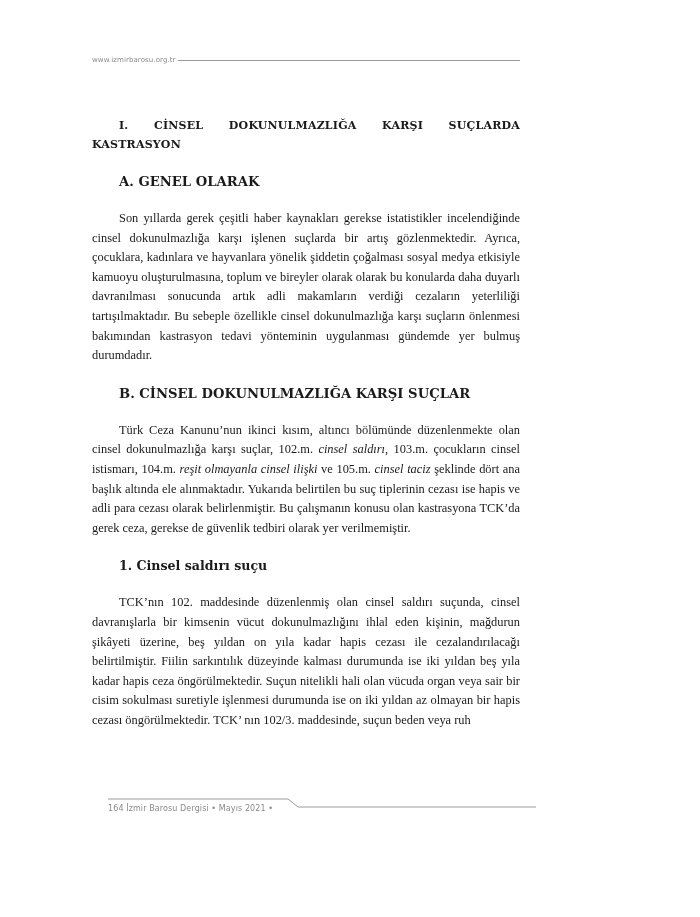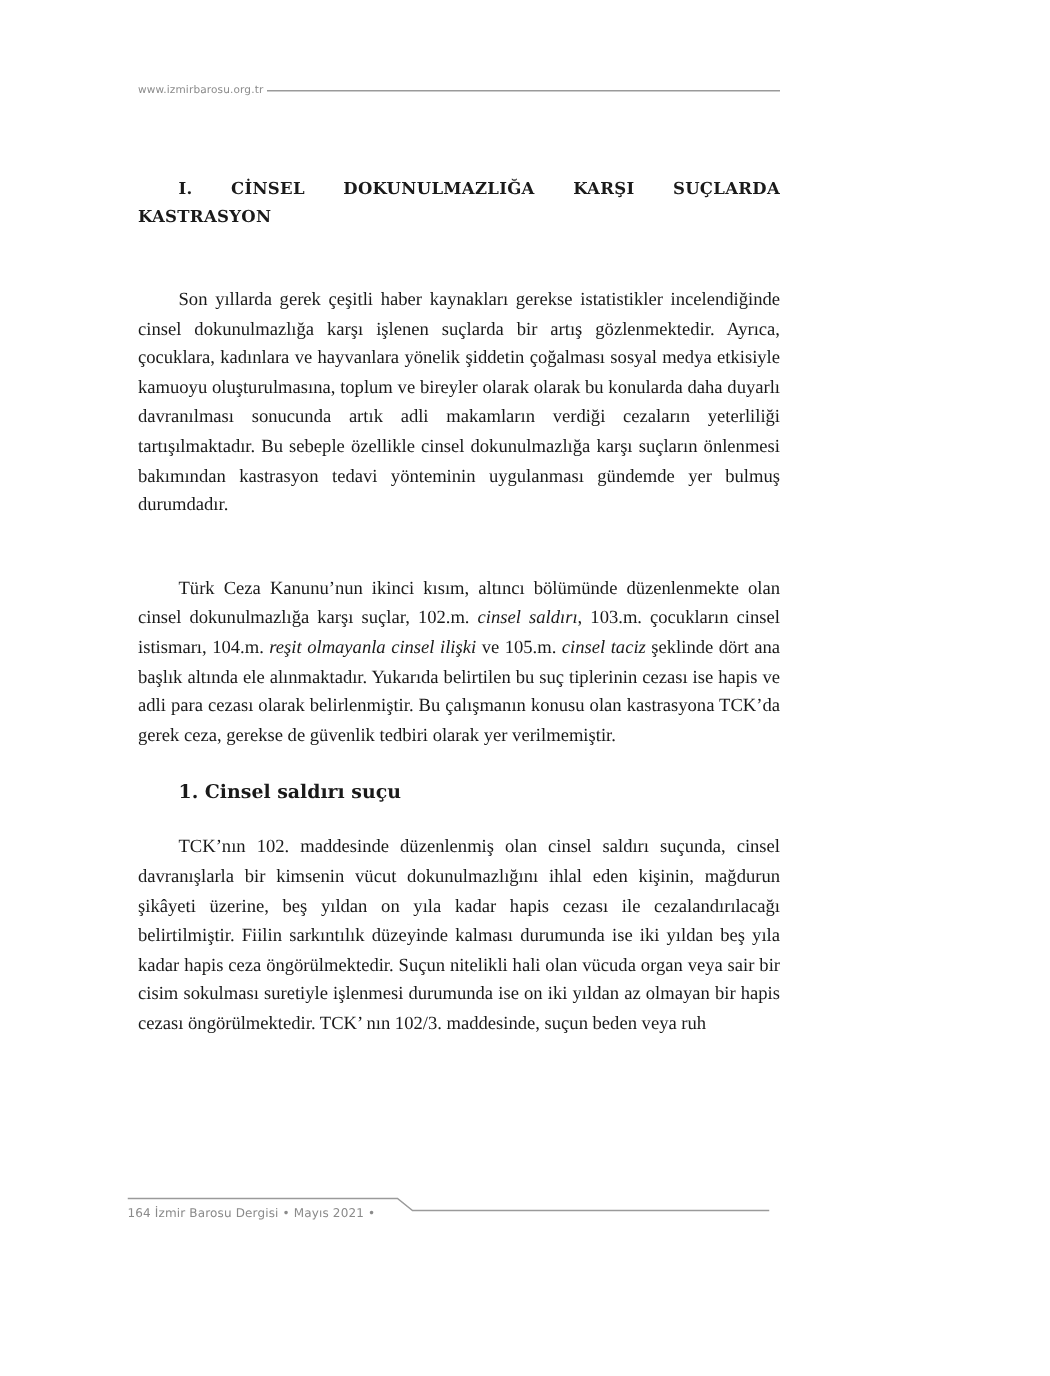--- a/index.html
+++ b/index.html
@@ -40,21 +40,21 @@
     .para {
       text-indent: 27px; text-align: justify; margin: 0;
       hyphens: manual;
       font-family: Liberation Serif, serif;
     }
     .para i { font-style: italic; }
 
     .sp-1 { height: 18px; }
 
     .footer {
-      position: absolute; left: 85px; top: 798px; width: 428px; height: 22px; text-align: center;
+      position: absolute; left: 108px; top: 798px; width: 428px; height: 22px; text-align: center;
     }
     .footer svg { position: absolute; left: 0; top: 0; }
     .footer .ftext {
       position: absolute; left: 0; top: 6px;
       font-family: "DejaVu Sans", sans-serif; font-size: 8px; color: #8a8a8a;
       white-space: nowrap; letter-spacing: 0.1px;
     }
   </style>
 </head>
 <body>
@@ -63,25 +63,27 @@
 
   <div class="running-head">
     <span class="url">www.izmirbarosu.org.tr</span>
     <span class="rule"></span>
   </div>
 
   <div class="content">
     <p class="h1">I. CİNSEL DOKUNULMAZLIĞA KARŞI SUÇLARDA KASTRASYON</p>
 
     <div class="sp-1"></div>
+    <p class="h2">A. GENEL OLARAK</p>
 
     <div class="sp-1"></div>
     <p class="para">Son yıllarda gerek çeşitli haber kaynakları gerekse istatistikler in­celendiğinde cinsel dokunulmazlığa karşı işlenen suçlarda bir artış göz­lenmektedir. Ayrıca, çocuklara, kadınlara ve hayvanlara yönelik şiddetin çoğalması  sosyal medya etkisiyle kamuoyu oluşturulmasına, toplum ve bireyler olarak olarak  bu konularda daha duyarlı davranılması sonucun­da artık adli makamların verdiği cezaların yeterliliği tartışılmaktadır. Bu sebeple özellikle cinsel dokunulmazlığa karşı suçların önlenmesi bakı­mından kastrasyon tedavi yönteminin uygulanması gündemde yer bul­muş durumdadır.</p>
 
     <div class="sp-1"></div>
+    <p class="h2">B. CİNSEL DOKUNULMAZLIĞA KARŞI SUÇLAR</p>
 
     <div class="sp-1"></div>
     <p class="para"><span>Türk Ceza Kanunu’nun ikinci kısım, altıncı bölümünde düzen­lenmekte olan cinsel dokunulmazlığa karşı suçlar, 102.m. </span><i>cinsel saldırı</i><span>, 103.m. çocukların cinsel istismarı, 104.m. </span><i>reşit olmayanla cinsel ilişki</i><span> ve 105.m. </span><i>cinsel taciz</i><span> şeklinde dört ana başlık altında ele alınmaktadır. Yukarıda belirtilen bu suç tiplerinin cezası ise hapis ve adli para cezası olarak belirlenmiştir. Bu çalışmanın konusu olan kastrasyona TCK’da gerek ceza, gerekse de  güvenlik tedbiri olarak yer verilmemiştir.</span></p>
 
     <div class="sp-1"></div>
     <p class="h3">1. Cinsel saldırı suçu</p>
 
     <div class="sp-1"></div>
     <p class="para">TCK’nın 102. maddesinde düzenlenmiş olan cinsel saldırı suçun­da, cinsel davranışlarla bir kimsenin vücut dokunulmazlığını ihlal eden kişinin, mağdurun şikâyeti üzerine, beş yıldan on yıla kadar hapis cezası ile cezalandırılacağı belirtilmiştir. Fiilin sarkıntılık düzeyinde kalması durumunda ise iki yıldan beş yıla kadar hapis ceza öngörülmektedir. Su­çun nitelikli hali olan vücuda organ veya sair bir cisim sokulması sure­tiyle işlenmesi durumunda ise on iki yıldan az olmayan bir hapis cezası öngörülmektedir. TCK’ nın 102/3. maddesinde, suçun beden veya ruh</p>
   </div>

